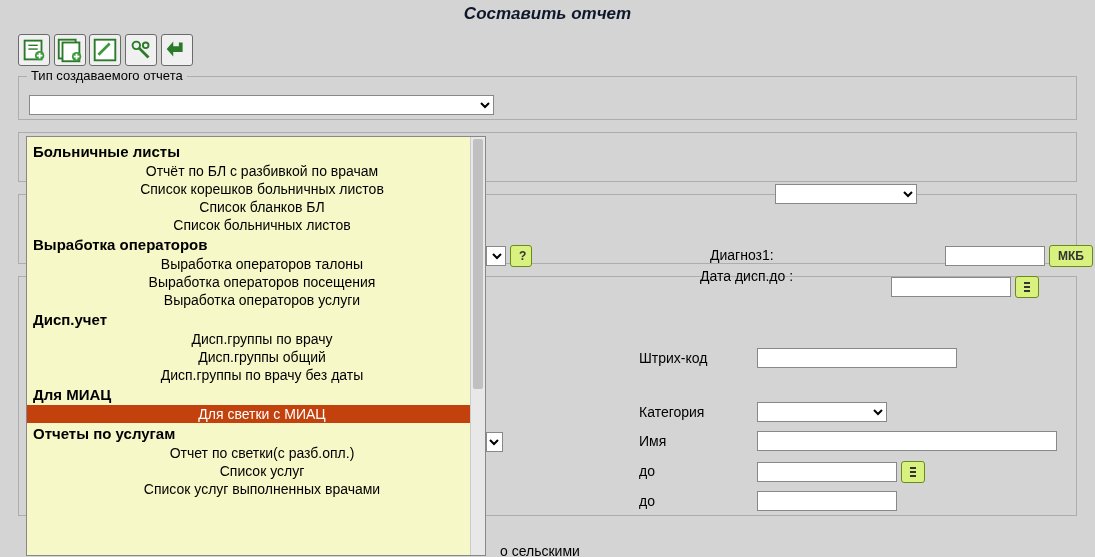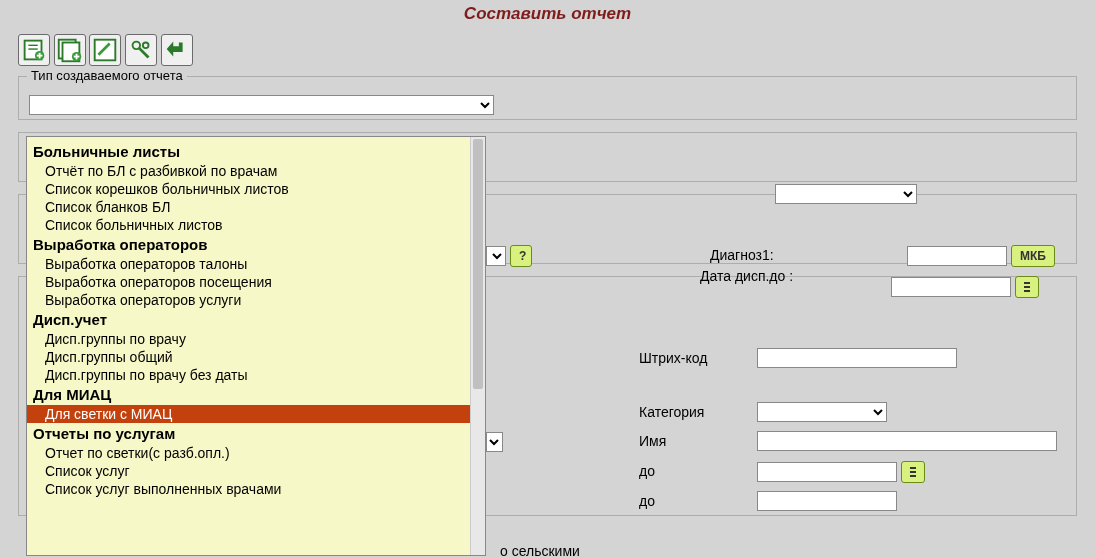--- a/index.html
+++ b/index.html
@@ -13,21 +13,21 @@
     height: 557px;
     overflow: hidden;
     position: relative;
   }
   .title-bar {
     text-align: center;
     padding: 4px 0;
     font-style: italic;
     font-weight: bold;
     font-size: 17px;
-    color: #7f1d1d;
+    color: #0f172a;
   }
   .toolbar {
     padding: 6px 18px 8px 18px;
   }
   .toolbar .btn {
     display: inline-block;
     width: 32px;
     height: 32px;
     background: #f0f0f0;
     border: 1px solid #6a6a6a;
@@ -70,20 +70,21 @@
     padding-top: 4px;
   }
   .dropdown-list .group {
     font-weight: bold;
     font-size: 15px;
     padding: 2px 6px;
   }
   .dropdown-list .item {
     font-size: 14px;
     padding: 1px 6px 1px 18px;
+    text-align: center;
   }
   .dropdown-list .item.highlight {
     background: #c2410c;
     color: #fff;
   }
   .dd-scrollbar {
     position: absolute;
     right: 0; top: 0; bottom: 0; width: 15px;
     background: #e8e8e8;
     border-left: 1px solid #ccc;
@@ -209,21 +210,21 @@
 </div>
 
 <div class="form-row" style="left:486px; top:245px;">
   <select class="mini-select" style="width:20px;"></select>
   <span class="mini-btn q-btn">?</span>
 </div>
 
 <div class="form-row" style="left:710px; top:247px;">
   <label>Диагноз1:</label>
 </div>
-<div class="form-row" style="left:907px; top:245px;">
+<div class="form-row" style="left:945px; top:245px;">
   <input class="text-input" style="width: 100px;">
   <span class="mini-btn">МКБ</span>
 </div>
 
 <div class="form-row" style="left:700px; top:268px;">
   <label>Дата дисп.до :</label>
 </div>
 <div class="form-row" style="left:891px; top:276px;">
   <input class="text-input" style="width: 120px;">
   <span class="mini-btn hamburger">

